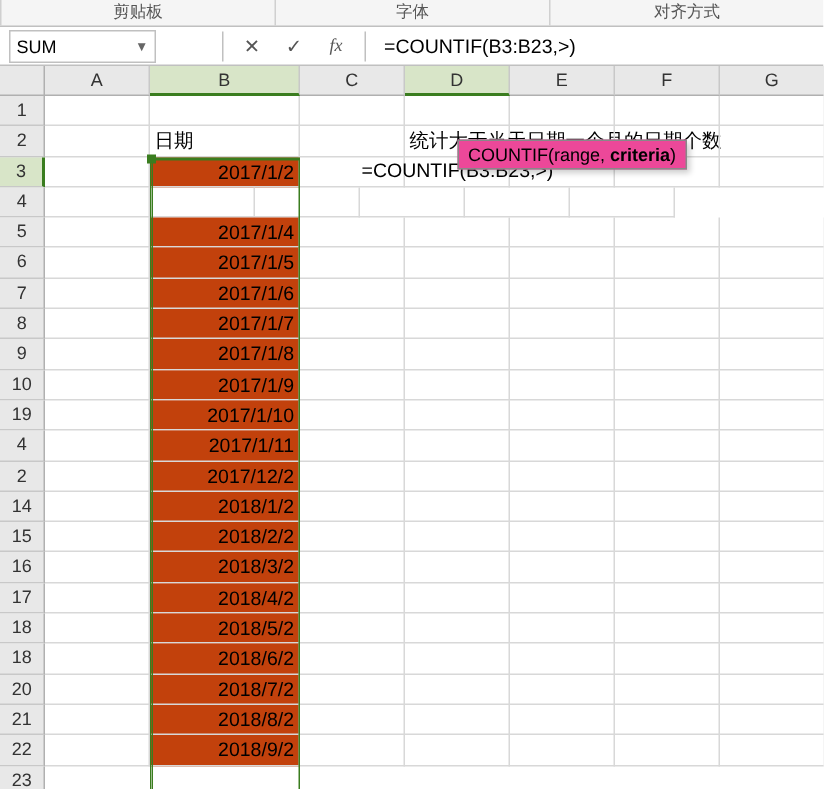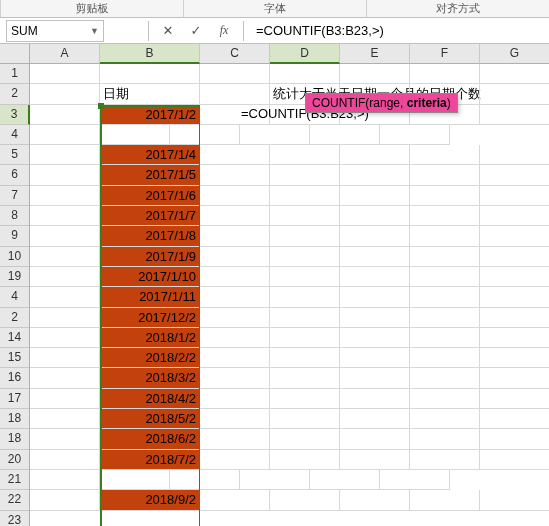--- a/index.html
+++ b/index.html
@@ -279,20 +279,21 @@
         <div class="cell cA"></div>
         <div class="cell cB hl">2018/7/2</div>
         <div class="cell cC"></div>
         <div class="cell cD"></div>
         <div class="cell cE"></div>
         <div class="cell cF"></div>
         <div class="cell cG"></div>
       </div>
       <div class="row">
         <div class="cell cA"></div>
+        <div class="cell cB hl">2018/8/2</div>
         <div class="cell cC"></div>
         <div class="cell cD"></div>
         <div class="cell cE"></div>
         <div class="cell cF"></div>
         <div class="cell cG"></div>
       </div>
       <div class="row">
         <div class="cell cA"></div>
         <div class="cell cB hl">2018/9/2</div>
         <div class="cell cC"></div>

